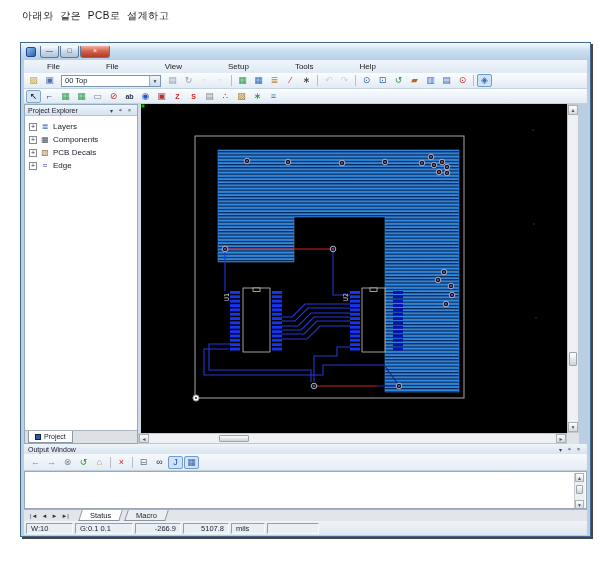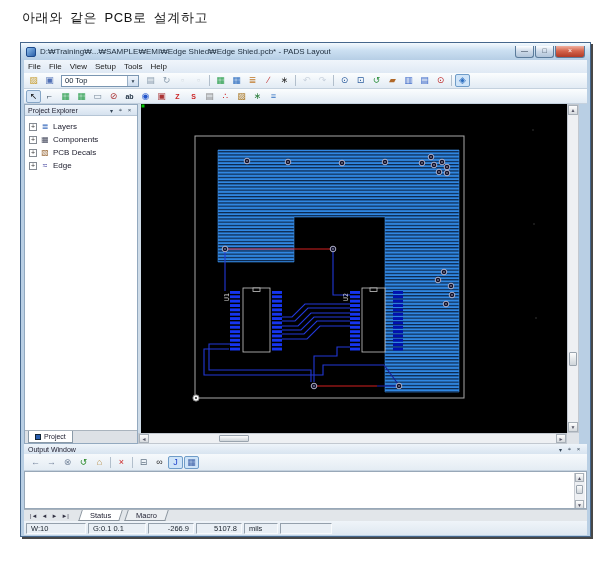--- a/index.html
+++ b/index.html
@@ -1,53 +1,53 @@
 <!DOCTYPE html>
 <html><head>
 <meta charset="utf-8">
 <style>
   *{margin:0;padding:0;box-sizing:border-box}
   html,body{width:600px;height:561px;background:#fff;overflow:hidden;
     font-family:"Liberation Sans","DejaVu Sans",sans-serif}
   body{position:relative}
-  .annotation{position:absolute;left:22px;top:9px;font-size:13px;color:#141414;letter-spacing:.6px;word-spacing:3px}
+  .annotation{position:absolute;left:22px;top:9px;font-size:10px;color:#141414;letter-spacing:.6px;word-spacing:3px}
 
   
   .window{position:absolute;left:20px;top:42px;width:571px;height:495px;
     background:#b9cfe4;border:1px solid #46678c;
     box-shadow:2px 2px 0 rgba(25,25,25,.8)}
   .titlebar{position:absolute;left:0;top:0;right:0;height:17px;display:flex;align-items:center;gap:4px;
     padding:0 5px;background:linear-gradient(#f4fafe,#cbdff1 45%,#b6cee5)}
   .app-icon{width:10px;height:10px;border:1px solid #1d4a8c;border-radius:2px;
     background:linear-gradient(135deg,#8fc0ee,#2a5fa8)}
   .title-text{flex:1;font-size:8px;color:#1c2b3b;white-space:nowrap;overflow:hidden}
   .winbtns{display:flex;gap:1px}
   .winbtn{width:19px;height:12px;font-size:7px;line-height:10px;text-align:center;color:#234;
     border:1px solid #5b7b9b;border-top:none;border-radius:0 0 3px 3px;
     background:linear-gradient(#fdfeff,#ccd9e8 50%,#b2c5da)}
   .winbtn.close{width:30px;color:#fff;background:linear-gradient(#f0b0a0,#d4644c 45%,#b03a26)}
 
   .menubar{position:absolute;left:3px;top:17px;right:3px;height:13px;display:flex;align-items:center;
     background:linear-gradient(#f0f5fb,#dfe9f4);font-size:8px;color:#1a1a1a}
-  .menu-item{padding:0 4px;height:100%;display:flex;align-items:center}
+  .menu-item{padding:0 23px;height:100%;display:flex;align-items:center}
 
   .toolbar{position:absolute;left:3px;right:3px;display:flex;align-items:center;gap:1px;padding:0 2px;
     background:linear-gradient(#fbfdfe,#e2ebf4);border-bottom:1px solid #c4d1de}
   #tb1{top:30px;height:16px}
   #tb2{top:46px;height:15px}
   .tbicon{width:15px;height:13px;display:inline-flex;align-items:center;justify-content:center;
     font-size:9px;border-radius:2px;flex:none}
   .tbicon .g{font-style:normal;line-height:1}
   .tbicon.pressed{background:#d6e5f5;border:1px solid #86a6c6}
   .tbicon.active{background:#cfe4f8;border:1px solid #6f9cc8}
   .tbicon.disabled{opacity:.35}
   .tbicon.sep{width:5px}
   .tbicon.sep .g{display:block;width:1px;height:11px;background:#b2bfcc}
   .tbicon.txt .g{font-size:7px;font-weight:bold}
-  .combo{display:flex;align-items:center;width:78px;height:12px;margin:0 3px;background:#fff;
+  .combo{display:flex;align-items:center;width:100px;height:12px;margin:0 3px;background:#fff;
     border:1px solid #7a96b2;font-size:7.5px;color:#102030;padding-left:3px;flex:none}
   .combo .arrow{margin-left:auto;width:11px;height:10px;display:flex;align-items:center;justify-content:center;
     font-size:5px;color:#345;background:linear-gradient(#eff5fb,#ccdcee);border-left:1px solid #9ab0c6}
 
   
   .panel{position:absolute;left:3px;top:61px;width:114px;height:340px;background:#fff;border:1px solid #93a9bf}
   .panel-header{height:11px;display:flex;align-items:center;background:linear-gradient(#eef4fa,#d6e2ef);
     border-bottom:1px solid #b5c5d5;font-size:7px;color:#223;padding:0 3px}
   .panel-title{flex:1}
   .panel-ctl{width:9px;text-align:center;font-size:6px;color:#345}
@@ -110,21 +110,20 @@
 </style>
 </head>
 <body>
 
 <div class="annotation">아래와 같은 PCB로 설계하고</div>
 
 <div class="window">
 
   <div class="titlebar">
     <span class="app-icon"></span>
-    <span class="title-text">D:₩Training₩...₩SAMPLE₩EMI₩Edge Shied₩Edge Shied.pcb* - PADS Layout</span>
     <span class="winbtns">
       <span class="winbtn">—</span>
       <span class="winbtn">□</span>
       <span class="winbtn close">×</span>
     </span>
   </div>
 
   <div class="menubar">
 
   <span class="menu-item">File</span>
@@ -510,20 +509,20 @@
     <span style="display:contents">
       
     <span class="tab active">
           <span>Status</span>
         </span><span class="tab">
           <span>Macro</span>
         </span></span>
   </div>
 
   <div class="statusbar">
-    <span class="scell" style="width:60px">W:10</span>
+    <span class="scell" style="width:47px">W:10</span>
     <span class="scell" style="width:58px">G:0.1 0.1</span>
     <span class="scell num" style="width:46px">-266.9</span>
     <span class="scell num" style="width:46px">5107.8</span>
     <span class="scell" style="width:34px">mils</span>
     <span class="scell" style="width:52px"></span>
   </div>
 </div>
 
 </body></html>

